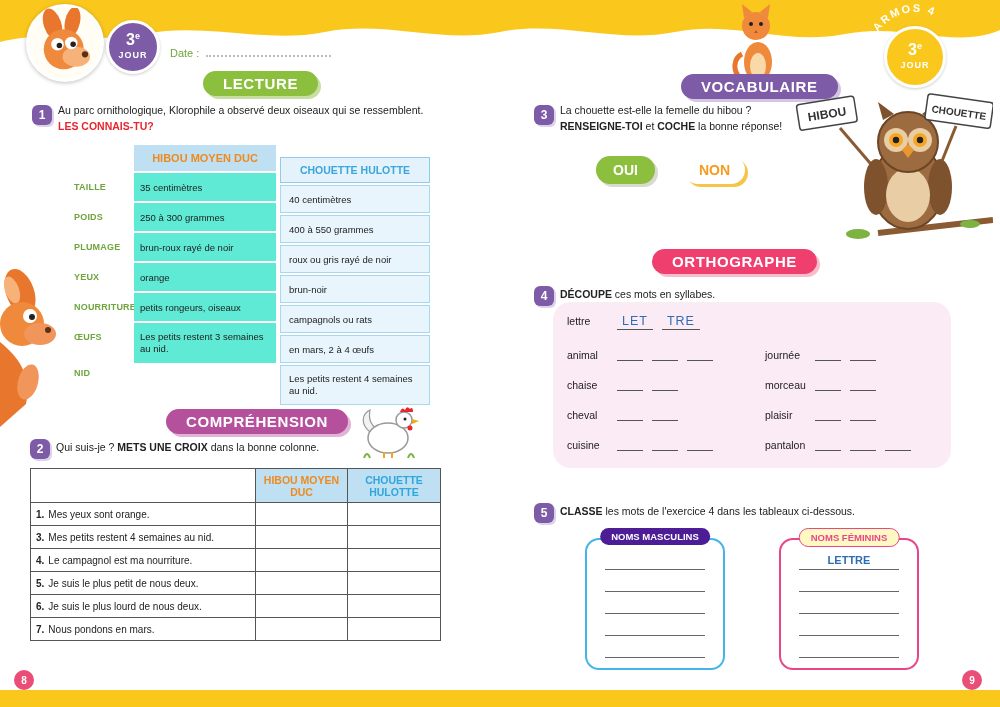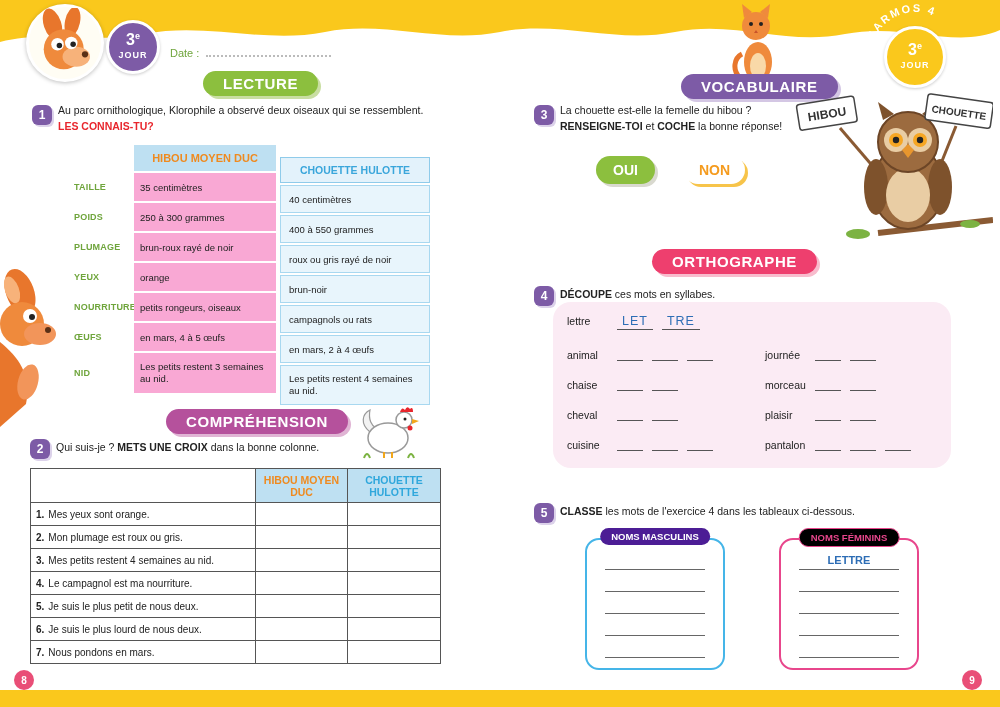--- a/index.html
+++ b/index.html
@@ -21,21 +21,21 @@
         justify-content:center;box-shadow:2px 2px 0 #DCD2EA}
   .ex-text{position:absolute;font-size:10.5px;line-height:1.5}
   .red-caps{color:#E8262D;font-weight:bold}
 
   
   .comp-labels div{height:30px;line-height:28px;font-size:9px;font-weight:bold;color:#6FA53C;letter-spacing:.2px}
   .comp-labels div.tall{height:42px;line-height:40px}
   .ccol{position:absolute;box-sizing:border-box}
   .ccol .hdr,.ccol .cell{box-sizing:border-box;margin-bottom:2px;display:flex;align-items:center}
   .col1 .hdr{height:26px;background:#BEE0F2;color:#EF8A1F;font-weight:bold;font-size:11px;justify-content:center}
-  .col1 .cell{height:28px;background:#f9a8d4;font-size:9.5px;padding:0 6px}
+  .col1 .cell{height:28px;background:#5eead4;font-size:9.5px;padding:0 6px}
   .col1 .cell.tall{height:40px;line-height:1.25}
   .col2 .hdr{height:26px;background:#E3F2FB;border:1.5px solid #8FCBEA;color:#3AA6DB;font-weight:bold;font-size:10.5px;justify-content:center}
   .col2 .cell{height:28px;background:#E8F5FC;border:1px solid #A8D8F0;font-size:9.5px;padding:0 8px}
   .col2 .cell.tall{height:40px;line-height:1.25}
 
   
   .quiz{position:absolute;left:30px;top:468px;border-collapse:collapse;background:#fff}
   .quiz th,.quiz td{border:1px solid #555;box-sizing:border-box}
   .quiz th{height:34px;font-size:10.5px;font-weight:bold}
   .quiz .h1{width:225px;background:#fff}
@@ -58,21 +58,21 @@
   .exm{display:inline-block;color:#2D6DB5;font-weight:normal;font-size:12.5px;letter-spacing:1px;
        border-bottom:1.5px solid #555;padding:0 5px 1px;margin-right:9px}
 
   
   .class-box{position:absolute;width:140px;height:132px;background:#fff;border-radius:14px;box-sizing:border-box;padding-top:8px}
   .class-box.bluebox{border:2px solid #45B5E8}
   .class-box.pinkbox{border:2px solid #E8468C}
   .box-label{position:absolute;top:-12px;left:50%;transform:translateX(-50%);font-size:9.5px;font-weight:bold;
        padding:3px 11px;border-radius:12px;white-space:nowrap}
   .bluebox .box-label{background:#4c1d95;color:#fff}
-  .pinkbox .box-label{background:#000000;color:#E8468C;border:1.5px solid #E8468C}
+  .pinkbox .box-label{background:#fef9c3;color:#E8468C;border:1.5px solid #E8468C}
   .wline{width:100px;height:21px;margin:0 auto;border-bottom:1.5px solid #666}
   .entry{width:100px;height:21px;margin:0 auto;border-bottom:1.5px solid #666;text-align:center;
        color:#2D6DB5;font-weight:bold;font-size:11px;line-height:24px}
 
   .pagedot{position:absolute;width:20px;height:20px;border-radius:50%;background:#E94E77;color:#fff;
        font-size:10px;font-weight:bold;display:flex;align-items:center;justify-content:center}
   .daybadge{position:absolute;border-radius:50%;border:3px solid #fff;color:#fff;text-align:center;box-sizing:border-box;
        box-shadow:0 1px 3px rgba(0,0,0,.2)}
   .daybadge .n{font-size:16px;font-weight:bold;margin-top:9px;line-height:1}
   .daybadge .w{font-size:9px;font-weight:bold;letter-spacing:1px;margin-top:2px}
@@ -169,21 +169,20 @@
     <div class="tall">NID</div>
   </div>
 
   <div class="ccol col1" style="left:134px;top:145px;width:142px">
     <div class="hdr">HIBOU MOYEN DUC</div>
     <div class="cell">35 centimètres</div>
     <div class="cell">250 à 300 grammes</div>
     <div class="cell">brun-roux rayé de noir</div>
     <div class="cell">orange</div>
     <div class="cell">petits rongeurs, oiseaux</div>
-    <div class="cell">en mars, 4 à 5 œufs</div>
     <div class="cell tall">Les petits restent 3 semaines au nid.</div>
   </div>
 
   <div class="ccol col2" style="left:280px;top:157px;width:150px">
     <div class="hdr">CHOUETTE HULOTTE</div>
     <div class="cell">40 centimètres</div>
     <div class="cell">400 à 550 grammes</div>
     <div class="cell">roux ou gris rayé de noir</div>
     <div class="cell">brun-noir</div>
     <div class="cell">campagnols ou rats</div>
@@ -212,25 +211,20 @@
 
   <table class="quiz">
     <tbody>
         <tr>
       <th class="h1"></th>
       <th class="h2">HIBOU MOYEN DUC</th>
       <th class="h3">CHOUETTE HULOTTE</th>
     </tr>
     <tr>
       <td><b>1.</b><span>Mes yeux sont orange.</span></td>
-      <td></td>
-      <td></td>
-    </tr>
-    <tr>
-      <td><b>2.</b><span>Mon plumage est roux ou gris.</span></td>
       <td></td>
       <td></td>
     </tr>
     <tr>
       <td><b>3.</b><span>Mes petits restent 4 semaines au nid.</span></td>
       <td></td>
       <td></td>
     </tr>
     <tr>
       <td><b>4.</b><span>Le campagnol est ma nourriture.</span></td>

